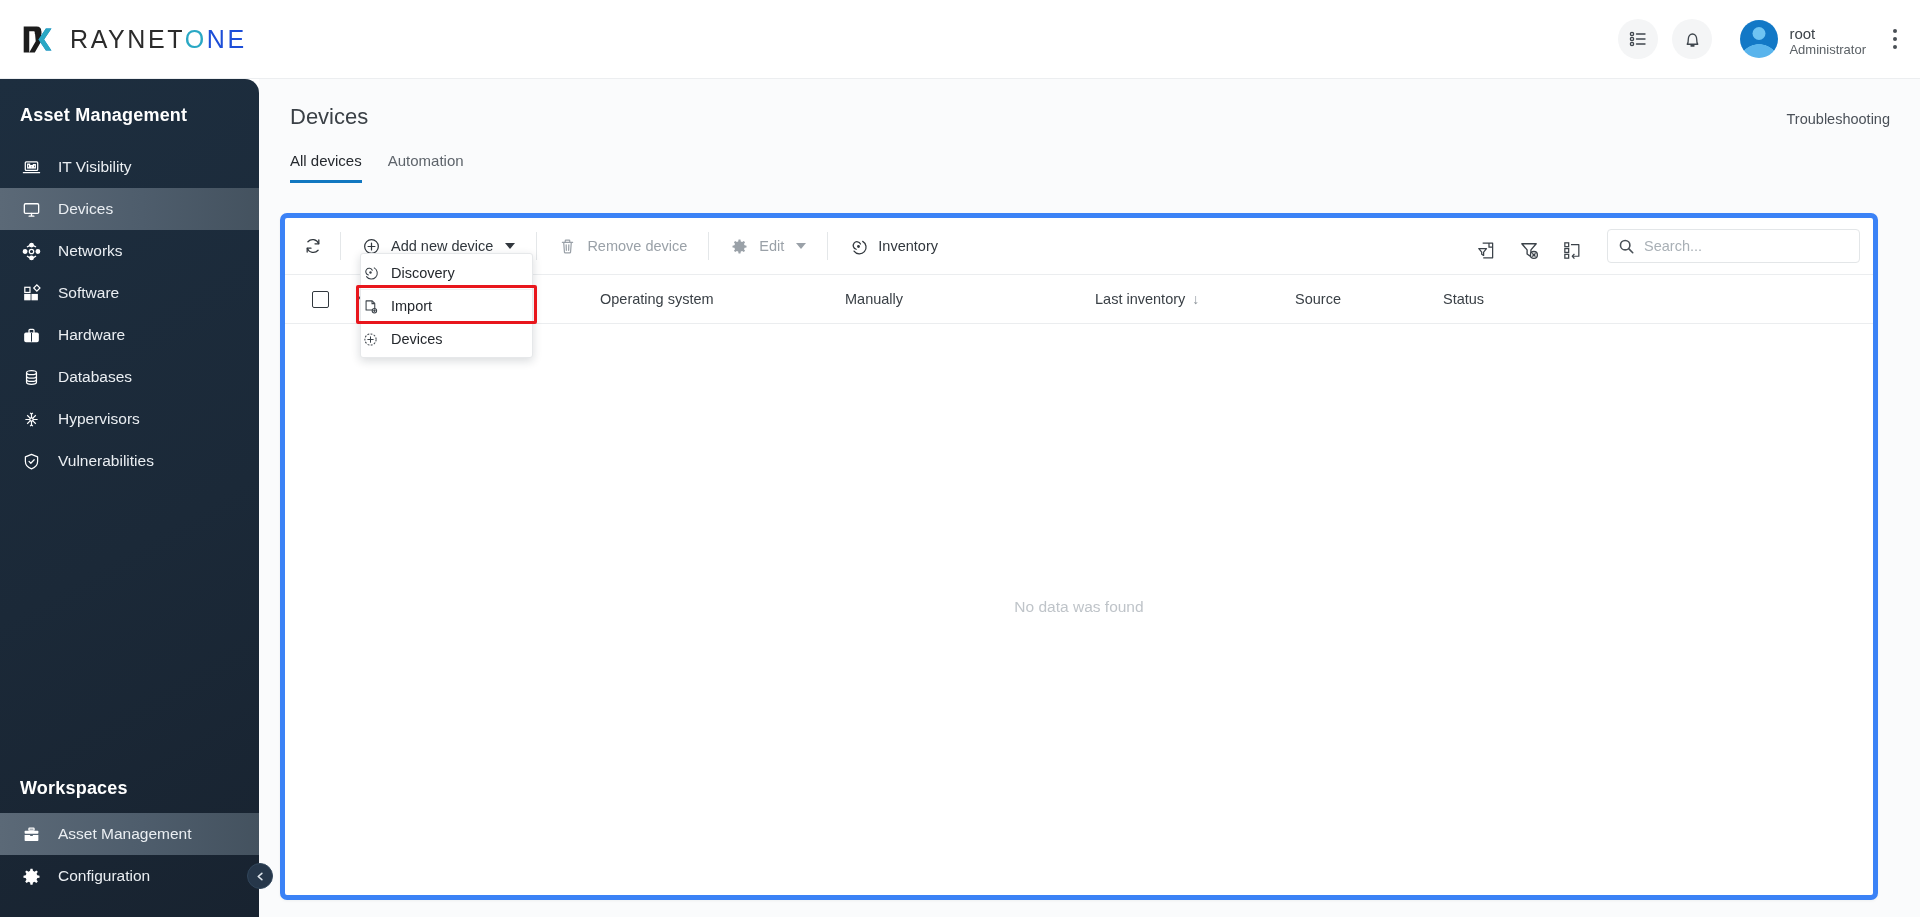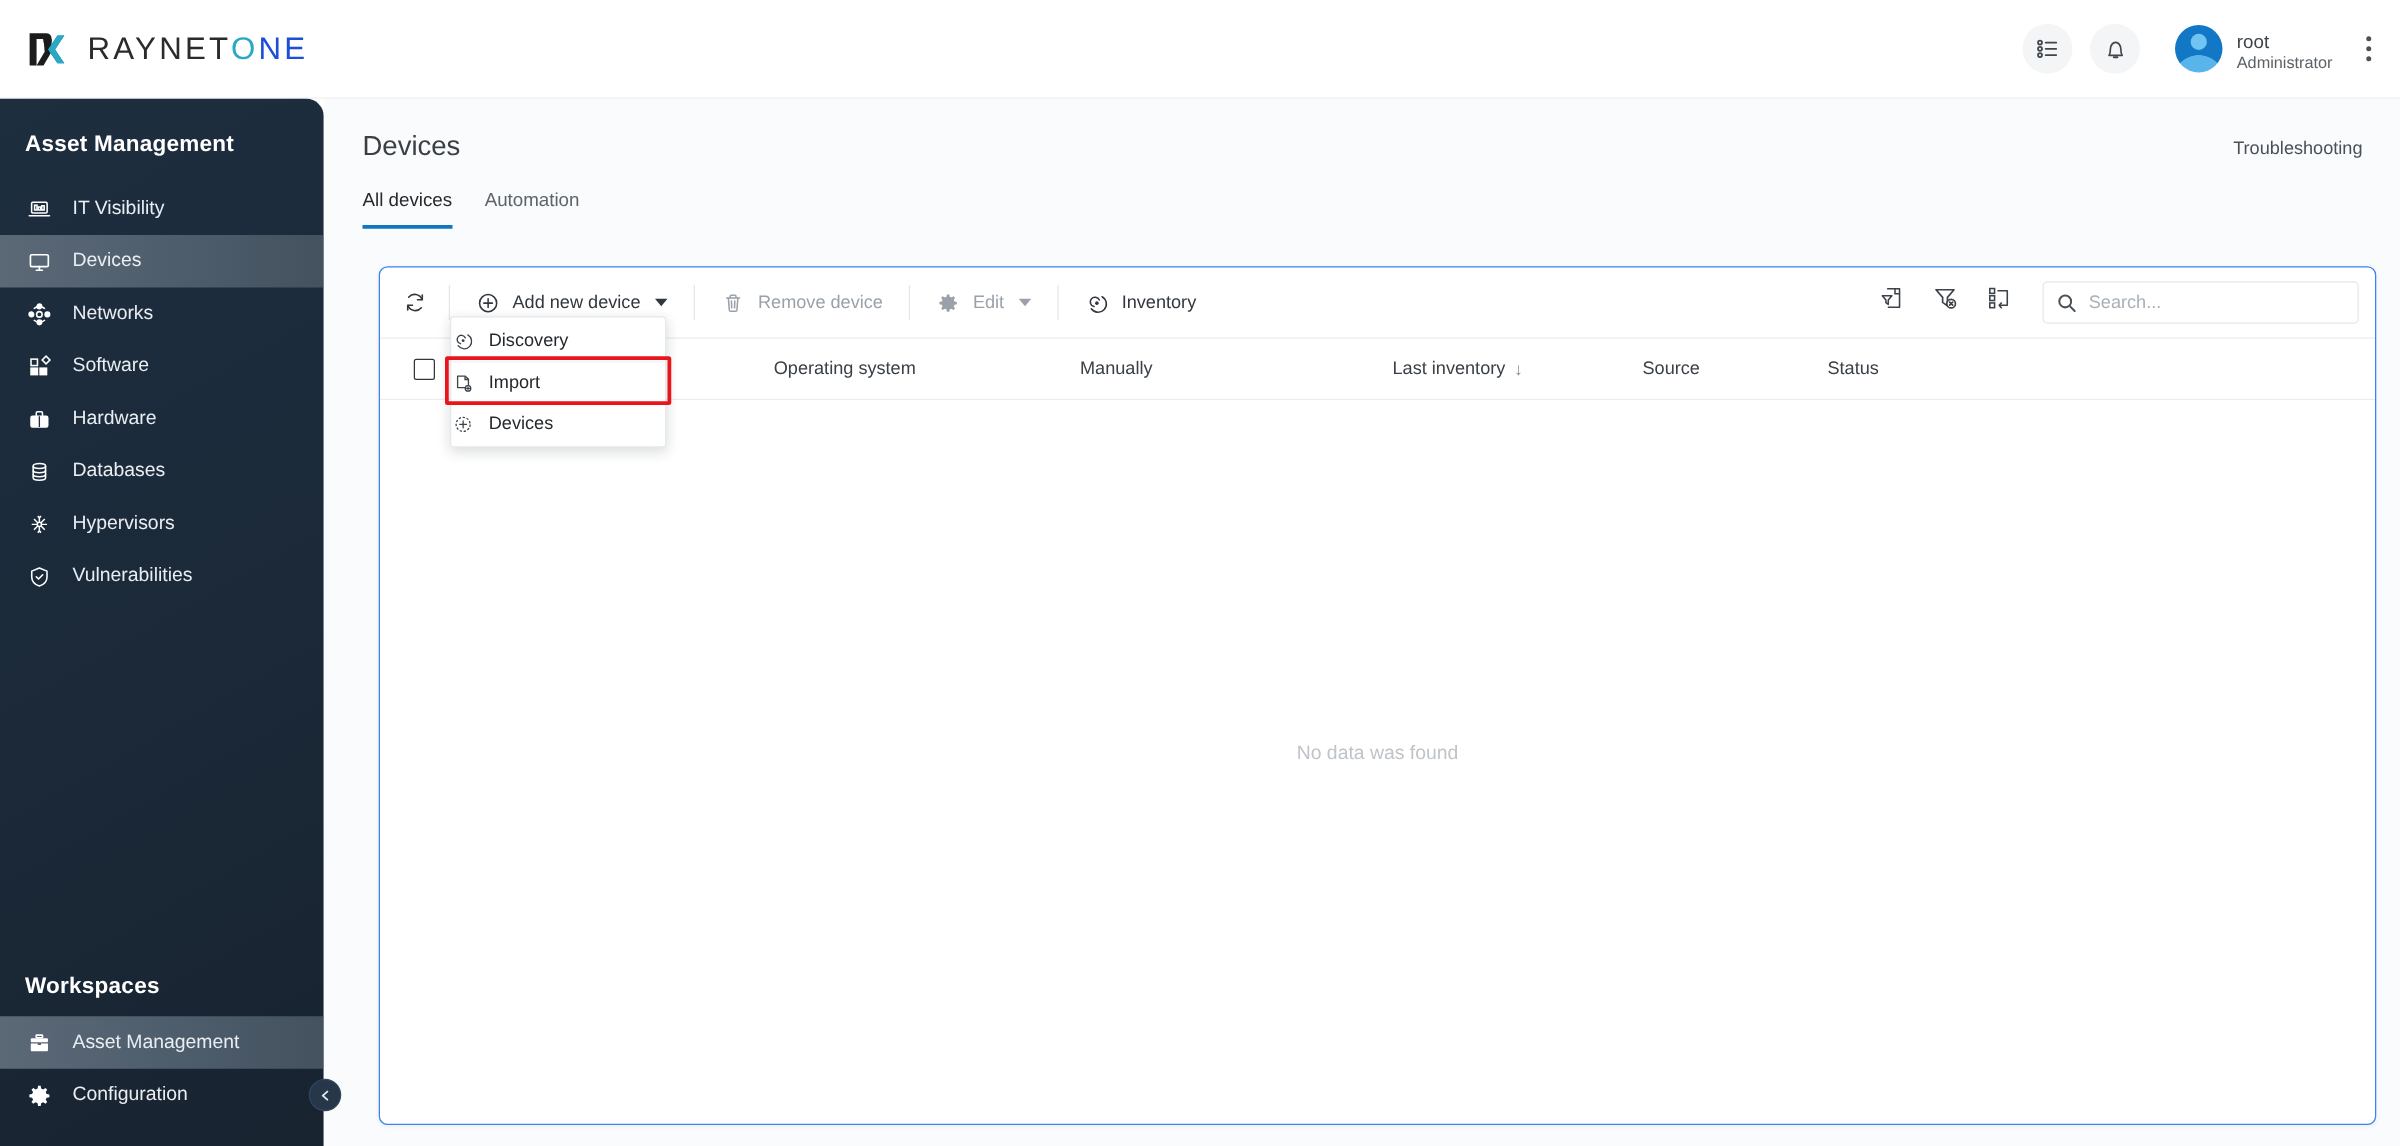--- a/index.html
+++ b/index.html
@@ -109,45 +109,45 @@
     padding: 22px 0 0 31px;
   }
   .tab {
     font-size: 15px; color: #5e646b; padding-bottom: 11px; cursor: pointer;
     border-bottom: 3px solid transparent;
   }
   .tab.active { color: #25292e; border-bottom-color: #1177c0; }
 
   
   .card {
-    position: absolute; left: 303px; top: 213px;
+    position: absolute; left: 280px; top: 213px;
     width: 1598px; height: 687px;
     background: #ffffff;
-    border: 1px solid #3b82f6;
+    border: 5px solid #3b82f6;
     border-radius: 7px;
     box-shadow: 0 1px 3px rgba(24,35,48,.05);
     overflow: visible;
   }
   .toolbar {
     height: 57px; display: flex; align-items: center;
     padding: 0 13px 0 10px;
     border-bottom: 1px solid #ebedef;
     position: relative;
   }
   .tb-btn {
     display: flex; align-items: center; gap: 10px;
     height: 36px; padding: 0 12px; border-radius: 4px;
     font-size: 14.5px; color: #31373d; cursor: pointer;
     white-space: nowrap;
   }
   .tb-btn.disabled { color: #9aa1a8; cursor: default; }
   .tb-sep { width: 1px; height: 28px; background: #e4e7e9; margin: 0 9px; }
   .caret { width:0;height:0;border-left:5px solid transparent;border-right:5px solid transparent;border-top:6px solid #31373d; margin-left:2px;}
   .caret.dim { border-top-color:#9aa1a8; }
-  .tb-right { margin-left: auto; display: flex; align-items: flex-start; gap: 17px; }
+  .tb-right { margin-left: auto; display: flex; align-items: flex-end; gap: 17px; }
   .icon-btn { width: 26px; height: 26px; display:flex; align-items:center; justify-content:center; cursor:pointer; }
   .search-box {
     width: 253px; height: 34px; border: 1px solid #e3e6e8; border-radius: 4px;
     display: flex; align-items: center; padding: 0 10px; gap: 9px;
     background: #fff; margin-left: 5px;
   }
   .search-box input {
     border: none; outline: none; font-size: 14.5px; color: #31373d;
     font-family: "Liberation Sans", sans-serif; width: 100%; background: transparent;
   }

